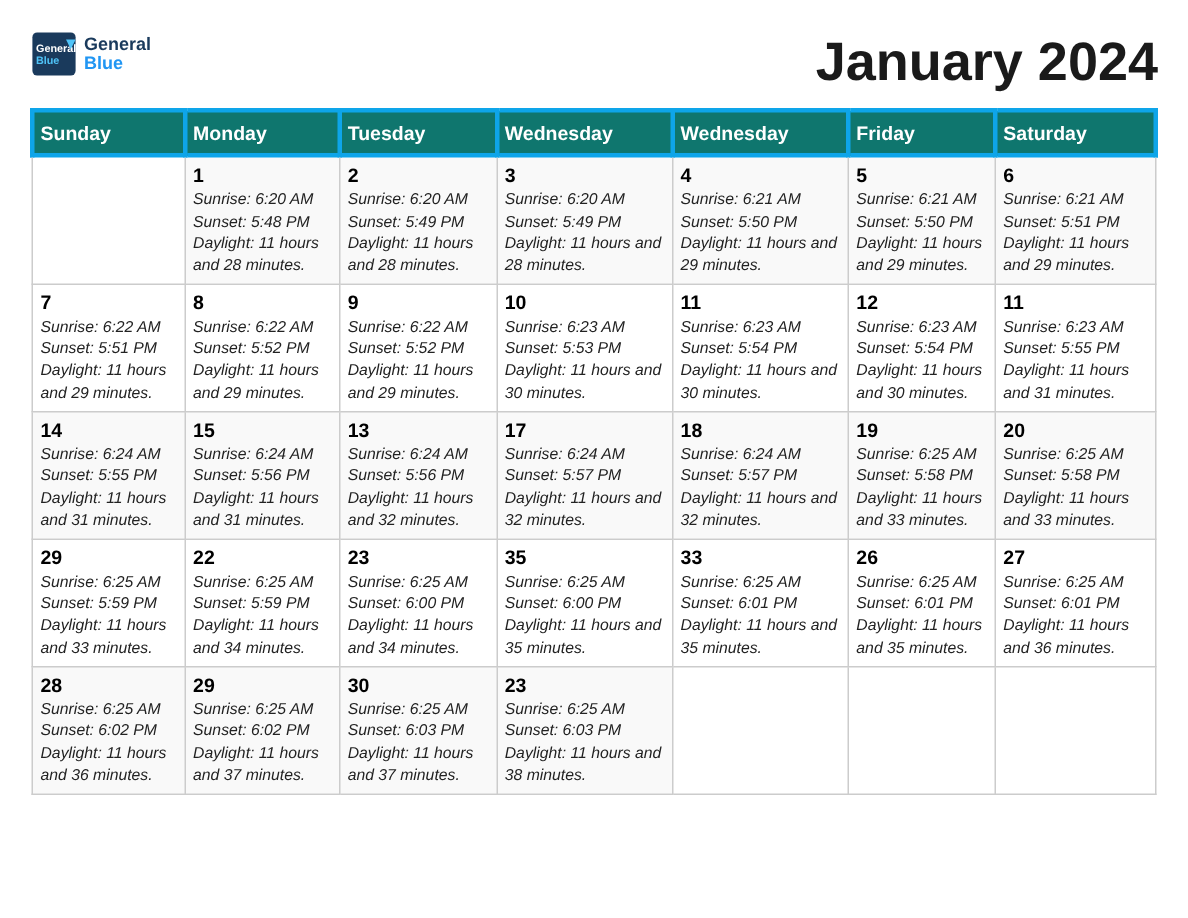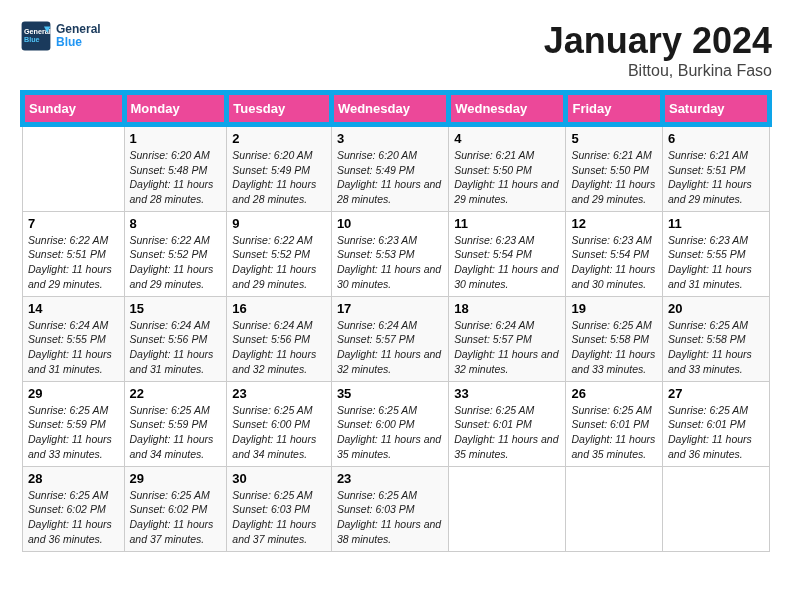--- a/index.html
+++ b/index.html
@@ -25,44 +25,43 @@
       font-size: 18px;
       font-weight: bold;
       color: #1a3a5c;
       line-height: 1.1;
     }
     .logo-icon {
       width: 32px;
       height: 32px;
     }
     .title-block {
-      text-align: right;
     }
     .main-title {
       font-size: 36px;
       font-weight: bold;
       color: #1a1a1a;
     }
     .subtitle {
       font-size: 16px;
       color: #444;
     }
     table {
       width: 100%;
       border-collapse: collapse;
       font-size: 11px;
     }
     thead tr th {
-      background-color: #ec4899;
+      background-color: #0f766e;
       color: #fff;
       padding: 6px 4px;
       text-align: left;
       font-size: 13px;
       font-weight: bold;
-      border: 5px solid #0ea5e9;
+      border: 3px solid #0ea5e9;
     }
     tbody tr td {
       border: 1px solid #ccc;
       padding: 4px 5px;
       vertical-align: top;
       min-height: 80px;
       height: 85px;
       background: #fff;
     }
     tbody tr:nth-child(odd) td {
@@ -94,21 +93,20 @@
       <text x="5" y="28" font-size="9" fill="#4fc3f7" font-weight="bold">Blue</text>
       <polygon points="30,8 38,8 34,16" fill="#4fc3f7"></polygon>
     </svg>
     <div>
       <div class="logo-text" style="font-size:12px; color:#1a3a5c;">General</div>
       <div class="logo-text" style="font-size:12px; color:#2196F3;">Blue</div>
     </div>
   </div>
   <div class="title-block">
     <div class="main-title">January 2024</div>
-    <div class="subtitle">Bittou, Burkina Faso</div>
   </div>
 </div>
 
 <table>
   <thead>
     <tr id="header-row">
         <th>Sunday</th>
         <th>Monday</th>
         <th>Tuesday</th>
         <th>Wednesday</th>
@@ -238,21 +236,21 @@
       </td>
         <td>
         <div class="day-num">15</div>
         <div class="day-info">
           Sunrise: 6:24 AM<br>
           Sunset: 5:56 PM<br>
           Daylight: 11 hours and 31 minutes.
         </div>
       </td>
         <td>
-        <div class="day-num">16</div>
+        <div class="day-num">13</div>
         <div class="day-info">
           Sunrise: 6:24 AM<br>
           Sunset: 5:56 PM<br>
           Daylight: 11 hours and 32 minutes.
         </div>
       </td>
         <td>
         <div class="day-num">17</div>
         <div class="day-info">
           Sunrise: 6:24 AM<br>

